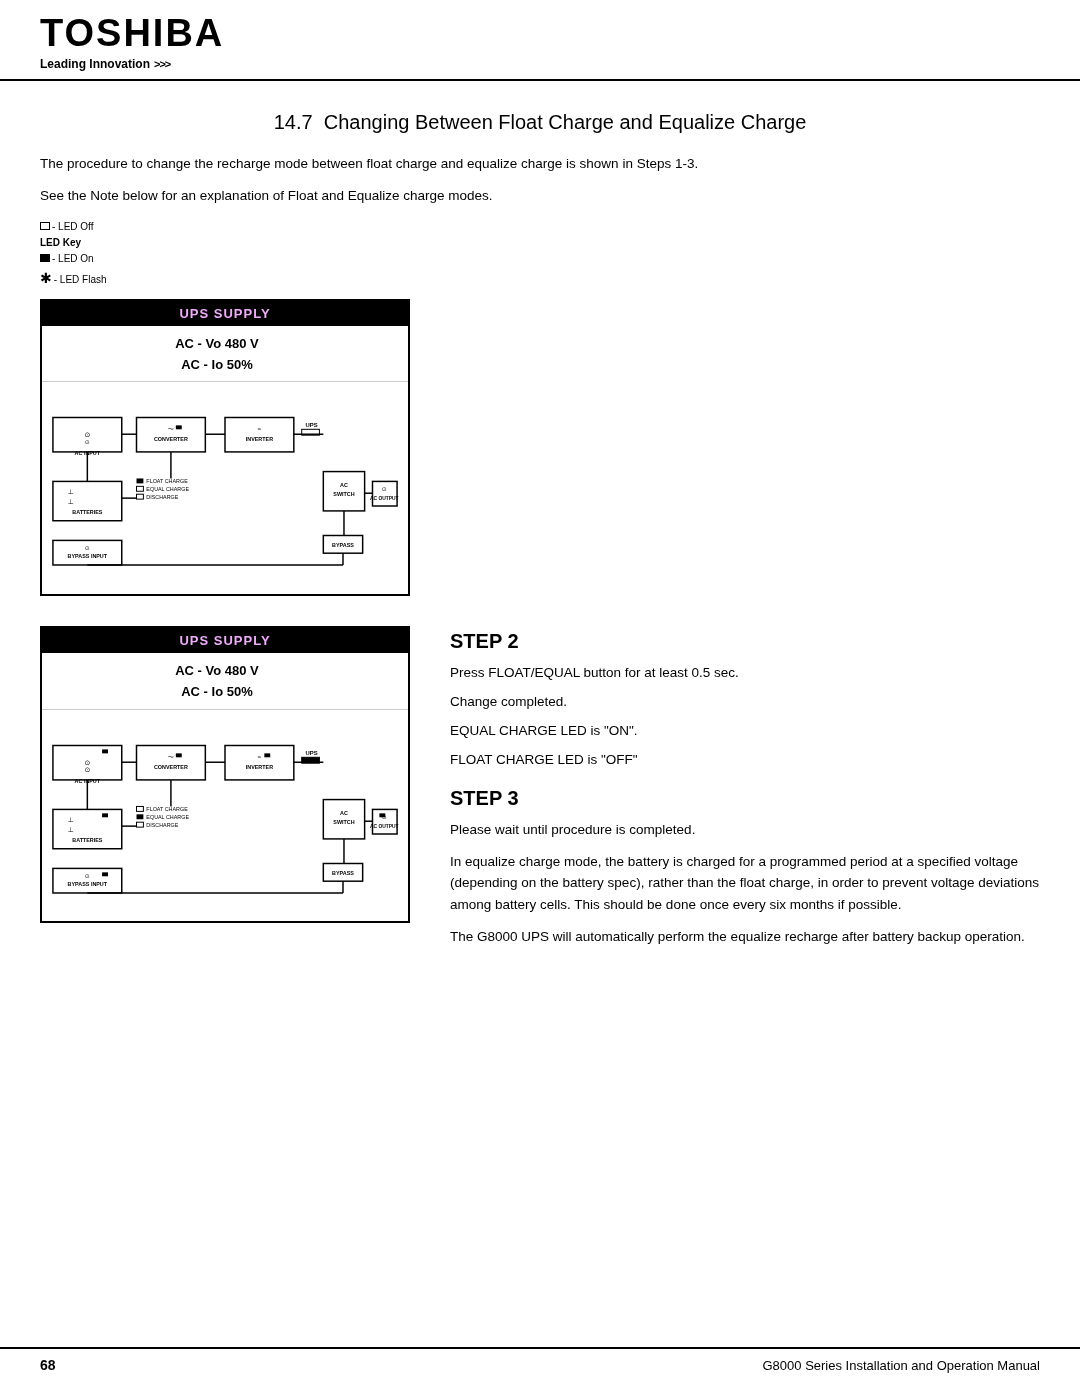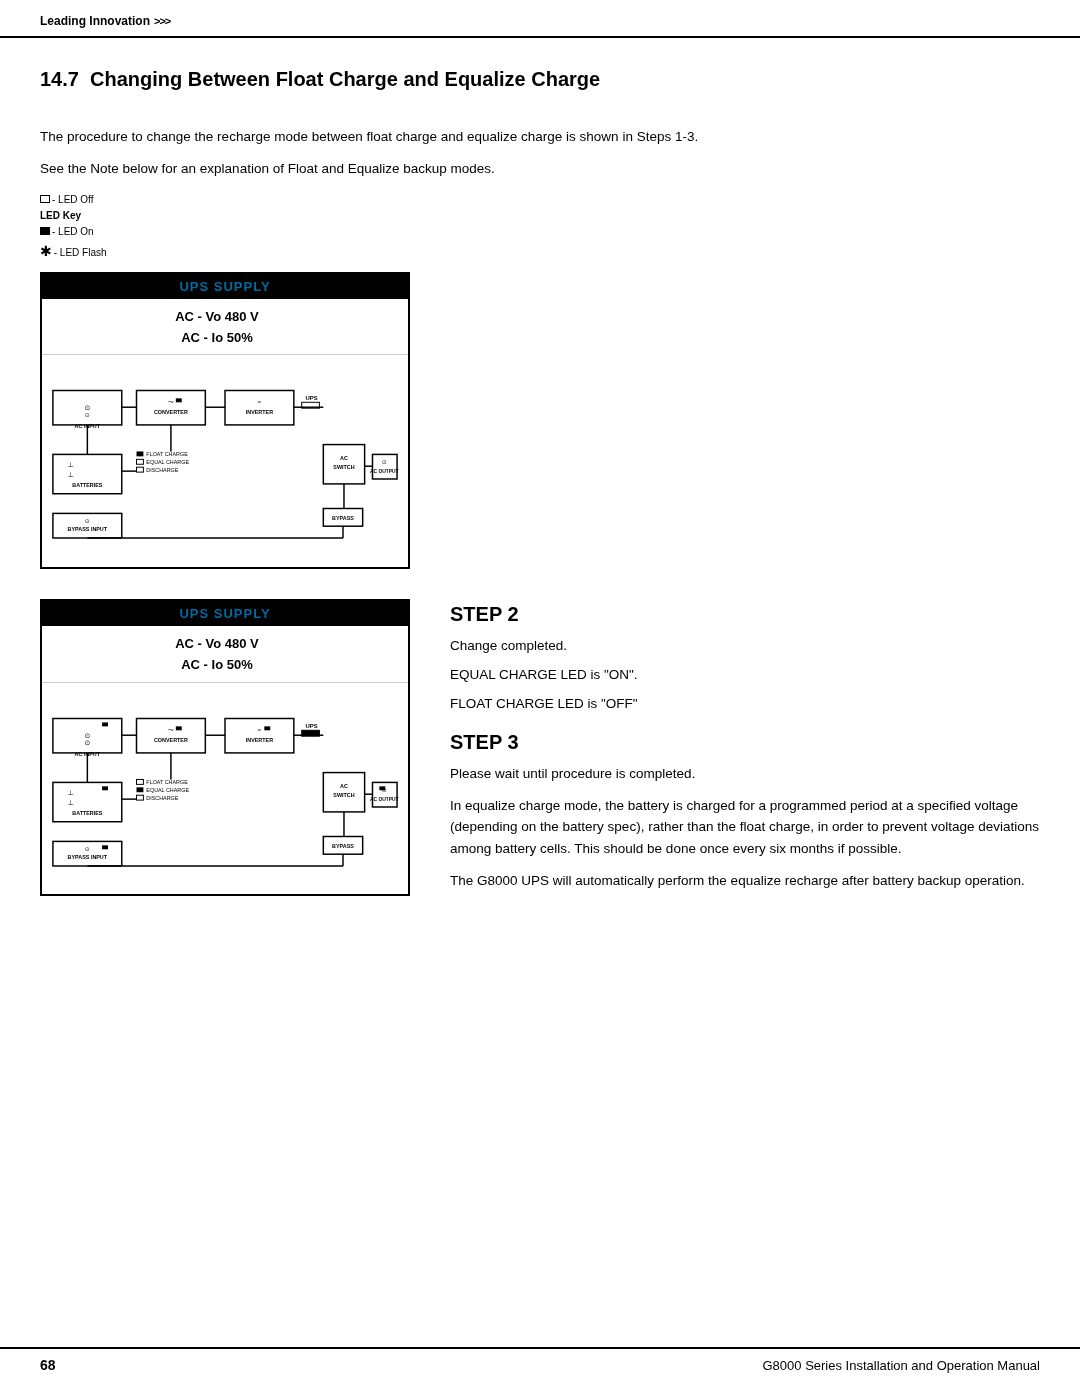--- a/index.html
+++ b/index.html
@@ -37,22 +37,23 @@
     }
 
     
     .content {
       padding: 30px 40px 30px 40px;
     }
 
     
     .section-title {
       font-size: 20px;
-      font-weight: bold;
-      margin-bottom: 36px;
+      font-weight: normal;
+      margin-bottom: 20px;
+      text-align: center;
     }
 
     .intro-text {
       font-size: 13.5px;
       line-height: 1.5;
       margin-bottom: 12px;
     }
 
     
     .led-key {
@@ -79,21 +80,21 @@
       padding-top: 0;
     }
 
     
     .ups-box {
       border: 2px solid #000;
       width: 370px;
     }
     .ups-header {
       background: #000;
-      color: #0369a1;
+      color: #f0abfc;
       font-weight: bold;
       font-size: 13px;
       text-align: center;
       padding: 5px 0;
       letter-spacing: 1px;
     }
     .ups-voltages {
       text-align: center;
       padding: 8px 16px 6px 0;
       font-size: 13px;
@@ -163,34 +164,35 @@
     }
 
     
     .led-empty { display: inline-block; width: 10px; height: 8px; border: 1px solid #000; background: #fff; margin-right: 2px; }
     .led-filled { display: inline-block; width: 10px; height: 8px; border: 1px solid #000; background: #000; margin-right: 2px; }
   </style>
 </head>
 <body>
 
 <div class="header">
+  <div class="toshiba-logo">TOSHIBA</div>
   <div class="leading-innovation">
     <span>Leading Innovation</span>
     <span class="chevrons">&gt;&gt;&gt;</span>
   </div>
 </div>
 
 <div class="content">
 
   <div class="section-title">
     <span>14.7</span>&nbsp;&nbsp;<span>Changing Between Float Charge and Equalize Charge</span>
   </div>
 
   <p class="intro-text">The procedure to change the recharge mode between float charge and equalize charge is shown in Steps 1-3.</p>
-  <p class="intro-text">See the Note below for an explanation of Float and Equalize backup modes.</p>
+  <p class="intro-text">See the Note below for an explanation of Float and Equalize charge modes.</p>
 
   <div class="led-key">
     <div><span class="led-empty"></span><span>- LED Off</span></div>
     <div><strong>LED Key</strong></div>
     <div><span class="led-filled"></span><span>- LED On</span></div>
     <div><span style="font-size:14px; margin-right:2px;">✱</span><span>- LED Flash</span></div>
   </div>
 
   <div class="diagram-step-row">
     <div class="diagram-col">
@@ -343,20 +345,21 @@
             <line x1="301" y1="125" x2="301" y2="150" stroke="#000" stroke-width="1.5"></line>
             <line x1="40" y1="180" x2="300" y2="180" stroke="#000" stroke-width="1.5"></line>
             <line x1="300" y1="168" x2="300" y2="180" stroke="#000" stroke-width="1.5"></line>
           </svg>
         </div>
       </div>
     </div>
 
     <div class="step-col">
       <h2 class="step-heading">STEP 2</h2>
+      <p class="step-text">Press FLOAT/EQUAL button for at least 0.5 sec.</p>
       <p class="step-text">Change completed.</p>
       <p class="step-text">EQUAL CHARGE LED is "ON".</p>
       <p class="step-text">FLOAT CHARGE LED is "OFF"</p>
 
       <h2 class="step-heading" style="margin-top:16px;">STEP 3</h2>
       <p class="step-text">Please wait until procedure is completed.</p>
 
       <div class="note-section">
         <p class="note-text">In equalize charge mode, the battery is charged for a programmed period at a specified voltage (depending on the battery spec), rather than the float charge, in order to prevent voltage deviations among battery cells. This should be done once every six months if possible.</p>
         <p class="note-text">The G8000 UPS will automatically perform the equalize recharge after battery backup operation.</p>

